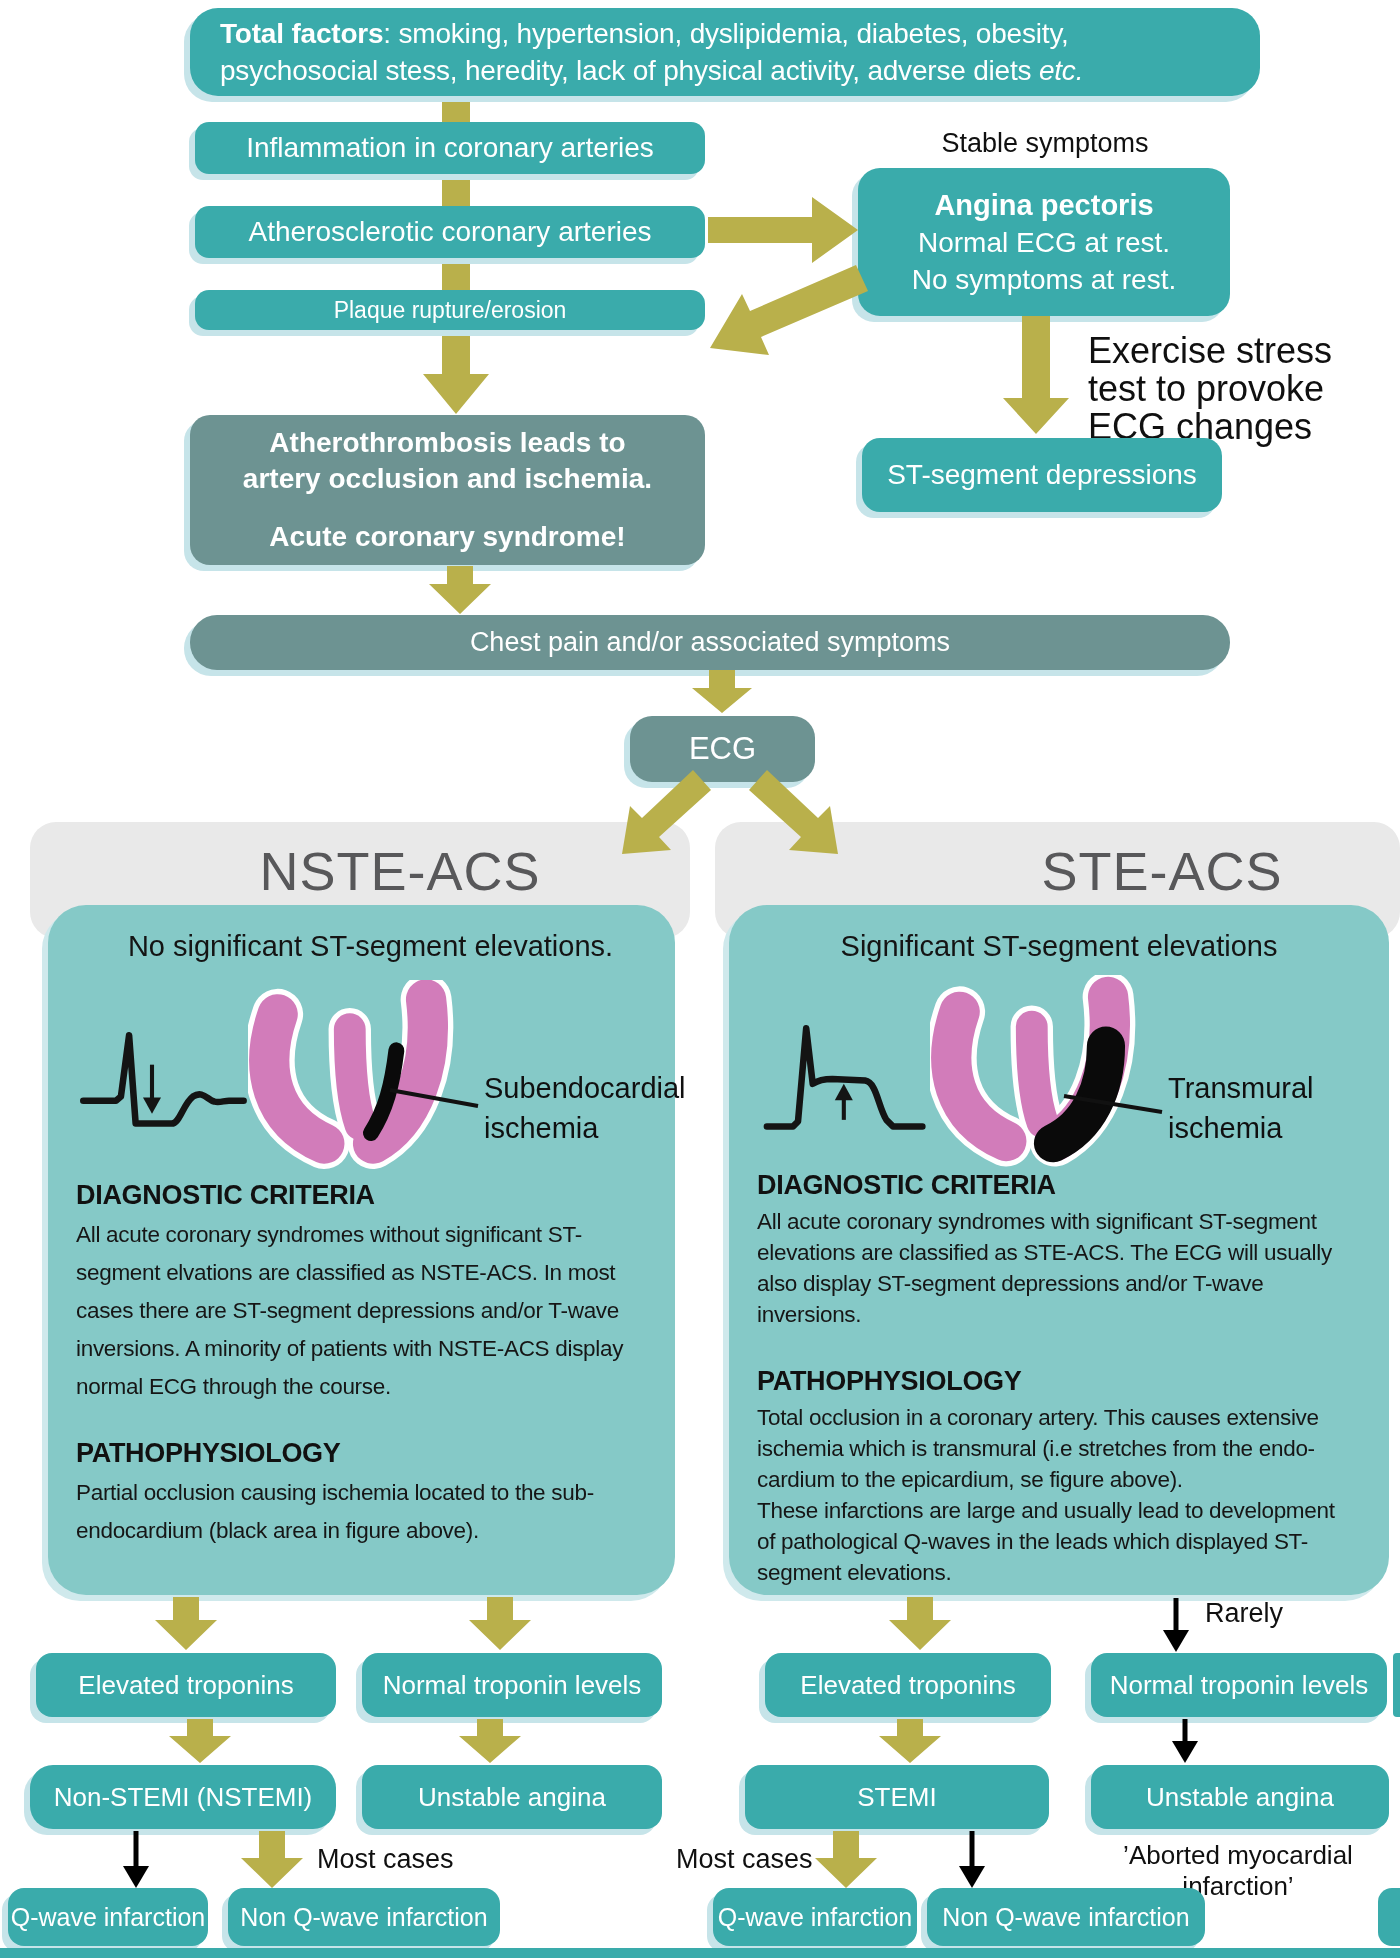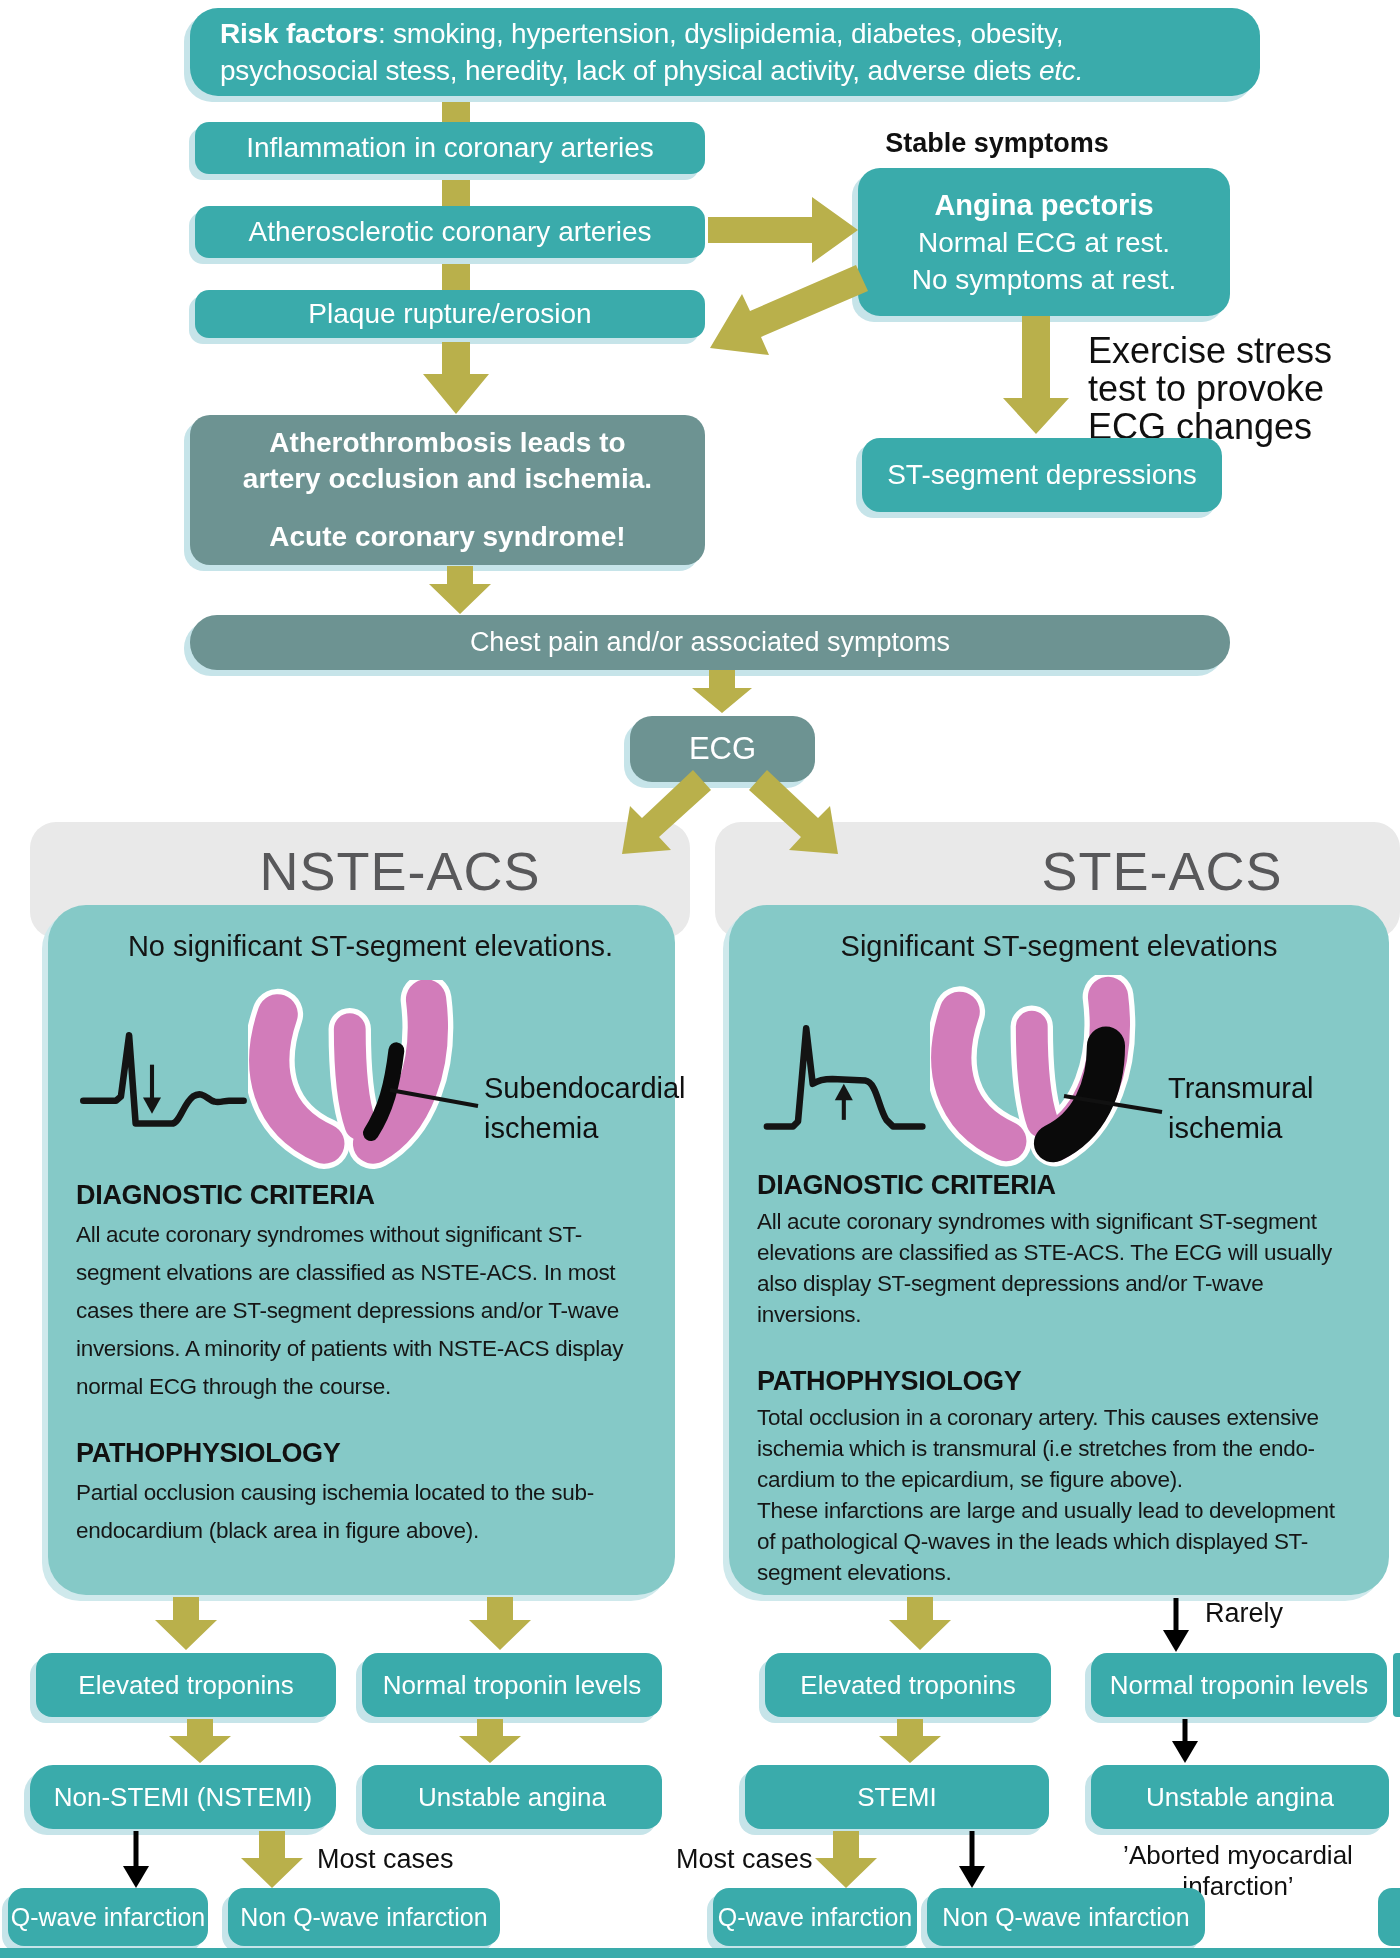--- a/index.html
+++ b/index.html
@@ -32,32 +32,32 @@
 <body>
 
 <div id="stage">
 
   <svg class="layer" width="1400" height="1958">
     <rect x="442" y="90" width="28" height="260" fill="#b9b04b"></rect>
   </svg>
 
   <div class="tbox" style="left:190px;top:8px;width:1040px;height:88px;border-radius:28px;justify-content:flex-start;text-align:left;padding-left:30px;font-size:28px;letter-spacing:-0.2px;line-height:37px;">
     <div>
-      <span class="riskline"><b>Risk factors</b><span>: smoking, hypertension, dyslipidemia, diabetes, obesity,</span></span>
+      <span class="riskline"><b>Total factors</b><span>: smoking, hypertension, dyslipidemia, diabetes, obesity,</span></span>
       <span class="riskline"><span>psychosocial stess, heredity, lack of physical activity, adverse diets </span><i>etc.</i></span>
     </div>
   </div>
 
   <div class="tbox" style="left:195px;top:122px;width:510px;height:52px;border-radius:14px;font-size:28px;">Inflammation in coronary arteries</div>
 
   <div class="tbox" style="left:195px;top:206px;width:510px;height:52px;border-radius:14px;font-size:28px;">Atherosclerotic coronary arteries</div>
 
-  <div class="tbox" style="left:195px;top:290px;width:510px;height:48px;border-radius:14px;font-size:28px;">Plaque rupture/erosion</div>
-
-  <div class="lbl" style="left:812px;top:128px;width:370px;text-align:center;font-size:27px;font-weight:bold;">Stable symptoms</div>
+  <div class="tbox" style="left:195px;top:290px;width:510px;height:40px;border-radius:14px;font-size:23px;">Plaque rupture/erosion</div>
+
+  <div class="lbl" style="left:860px;top:128px;width:370px;text-align:center;font-size:27px;">Stable symptoms</div>
 
   <div class="tbox" style="left:858px;top:168px;width:372px;height:148px;border-radius:22px;flex-direction:column;font-size:28px;line-height:37px;">
     <b style="font-size:29px;">Angina pectoris</b>
     <span>Normal ECG at rest.</span>
     <span>No symptoms at rest.</span>
   </div>
 
   <div class="lbl" style="left:1088px;top:332px;font-size:36px;line-height:38px;">Exercise stress
 test to provoke
 ECG changes</div>

